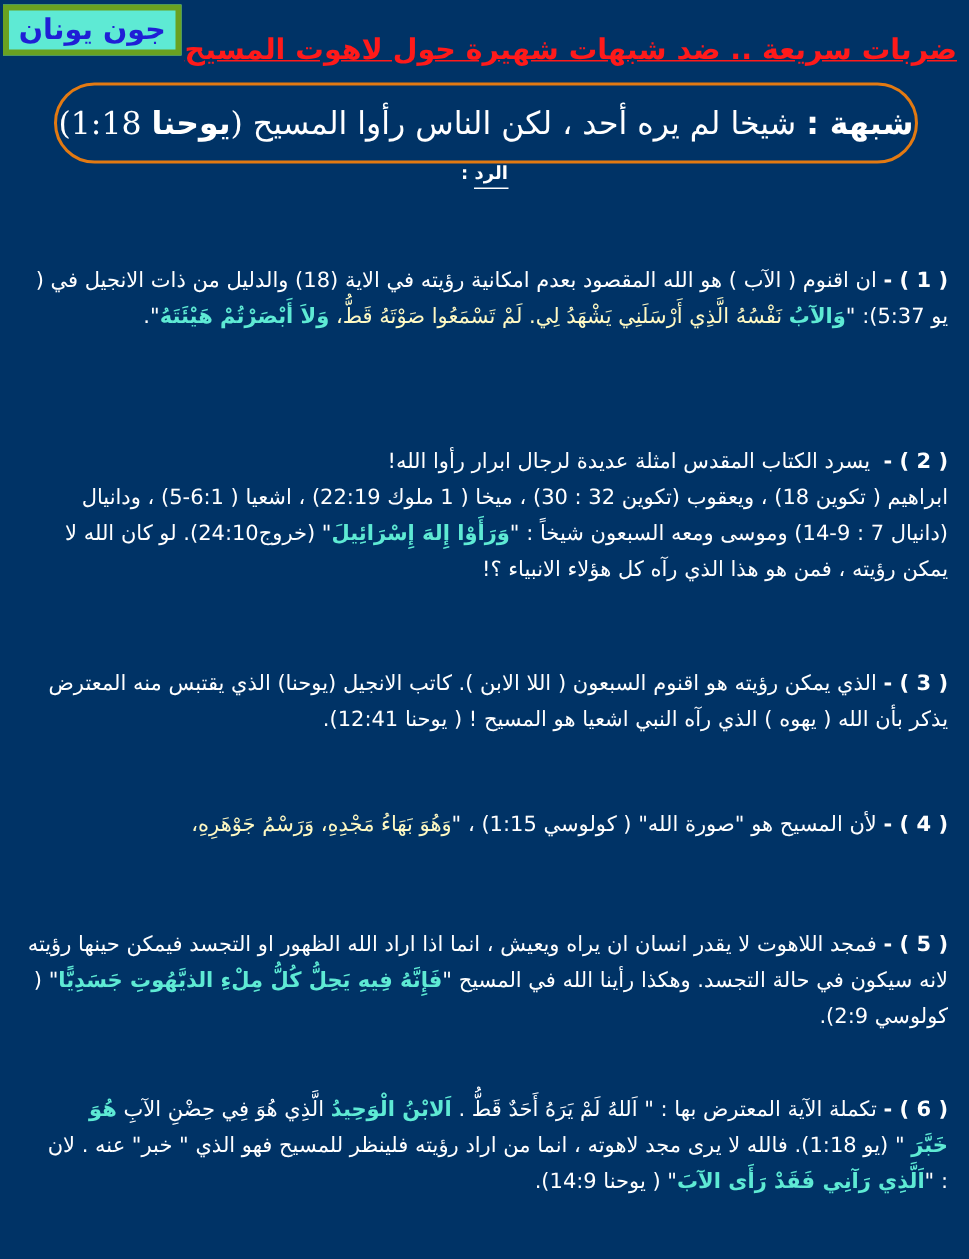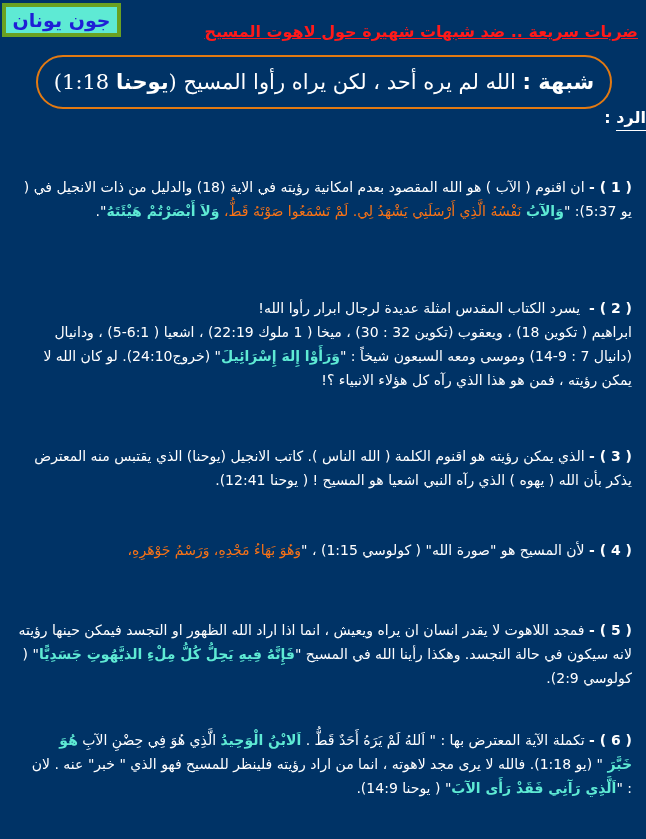--- a/index.html
+++ b/index.html
@@ -31,21 +31,21 @@
       font-weight: bold;
       font-size: 19px;
       direction: rtl;
     }
     .series-title {
       position: absolute;
       right: 8px;
       top: 22px;
       color: #ff1a1a;
       font-weight: bold;
-      font-size: 16px;
+      font-size: 19px;
       direction: rtl;
       text-decoration: underline;
       text-decoration-color: #ff1a1a;
       white-space: nowrap;
     }
     .doubt-oval {
       position: absolute;
       left: 36px;
       top: 55px;
       width: 576px;
@@ -60,23 +60,23 @@
       font-family: "DejaVu Serif", serif;
       font-size: 21px;
       white-space: nowrap;
     }
     .doubt-oval .bold { font-weight: bold; font-family: "DejaVu Sans", sans-serif; }
     .reply-label {
       position: absolute;
       left: 0;
       right: 0;
       top: 108px;
-      text-align: right;
+      text-align: center;
       direction: rtl;
-      font-size: 16px;
+      font-size: 12px;
       font-weight: bold;
     }
     .reply-label span.word {
       display: inline-block;
       border-bottom: 1px solid #ffffff;
       padding-bottom: 3px;
     }
     .points {
       position: absolute;
       left: 18px;
@@ -87,35 +87,35 @@
       font-size: 14px;
       line-height: 24px;
     }
     .point {
       position: absolute;
       left: 0;
       right: 0;
     }
     .num { font-weight: bold; }
     .b { font-weight: normal; }
-    .y { color: #f97316; }
+    .y { color: #fef9c3; }
     .yb { color: #5eead4; font-weight: bold; }
     .u { }
   </style>
 </head>
 <body>
 
 <div class="author-box">
   <span>جون يونان</span>
 </div>
 
 <div class="series-title">ضربات سريعة .. ضد شبهات شهيرة حول لاهوت المسيح</div>
 
 <div class="doubt-oval">
-  <span class="bold">شبهة :</span>&nbsp;<span>الله لم يره أحد ، لكن يراه رأوا المسيح (</span><span class="bold">يوحنا</span>&nbsp;<span>1:18)</span>
+  <span class="bold">شبهة :</span>&nbsp;<span>شيخا لم يره أحد ، لكن الناس رأوا المسيح (</span><span class="bold">يوحنا</span>&nbsp;<span>1:18)</span>
 </div>
 
 <div class="reply-label">
   <span class="word">الرد</span> <span>:</span>
 </div>
 
 <div class="points">
 
   <div class="point" style="top:175px;">
     <span class="num">( 1 ) -</span>
@@ -125,22 +125,22 @@
   </div>
 
   <div class="point" style="top:296px;">
     <span class="num">( 2 ) -</span>&nbsp;
     <span>يسرد الكتاب المقدس امثلة عديدة لرجال ابرار رأوا الله!</span><br>
     <span class="b">ابراهيم ( تكوين 18) ، ويعقوب (تكوين 32 : 30) ، ميخا ( 1 ملوك 22:19) ، اشعيا ( 6:1-5) ، ودانيال (دانيال 7 : 9-14) وموسى ومعه السبعون شيخاً : "</span><span class="yb">وَرَأَوْا إِلهَ إِسْرَائِيلَ</span><span>" (خروج24:10). لو كان الله لا يمكن رؤيته ، فمن هو هذا الذي رآه كل هؤلاء الانبياء ؟!</span>
   </div>
 
   <div class="point" style="top:444px;">
     <span class="num">( 3 ) -</span>
-    <span>الذي يمكن رؤيته هو اقنوم الكلمة (</span>
-    <span class="b">الله الناس</span>
+    <span>الذي يمكن رؤيته هو اقنوم السبعون (</span>
+    <span class="b">اللا الابن</span>
     <span>). كاتب الانجيل (يوحنا) الذي يقتبس منه المعترض يذكر بأن الله ( يهوه ) الذي رآه النبي اشعيا</span>
     <span class="b">هو المسيح ! ( يوحنا 12:41).</span>
   </div>
 
   <div class="point" style="top:538px;">
     <span class="num">( 4 ) -</span>
     <span>لأن المسيح هو "</span><span class="b">صورة الله</span><span>" ( كولوسي 1:15) ، "</span><span class="y">وَهُوَ بَهَاءُ مَجْدِهِ، وَرَسْمُ جَوْهَرِهِ،</span><br>
   </div>
 
   <div class="point" style="top:618px;">

